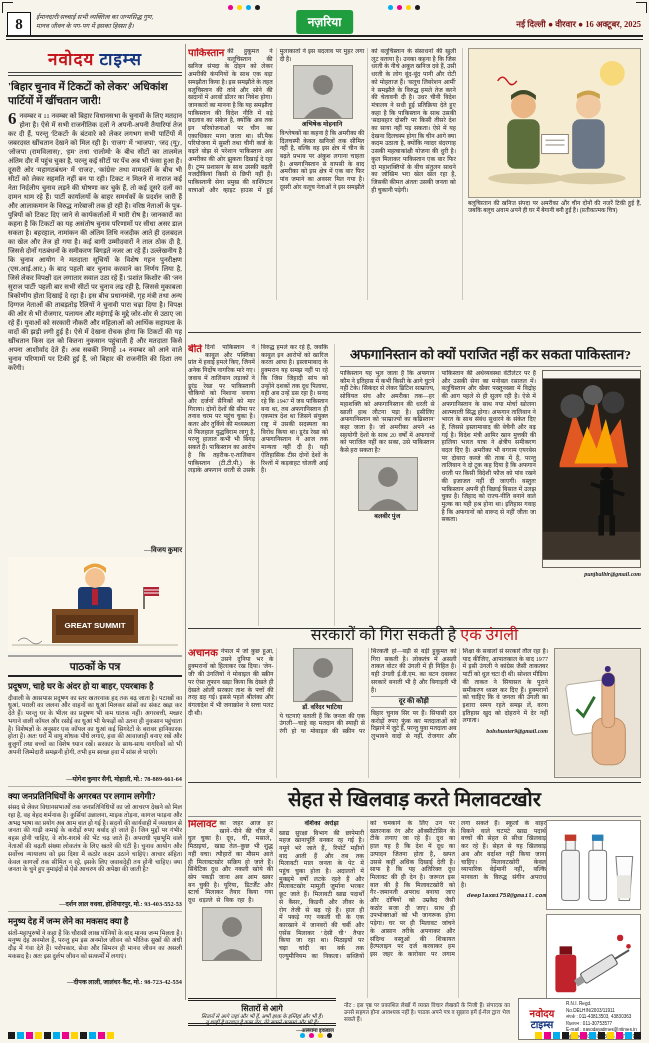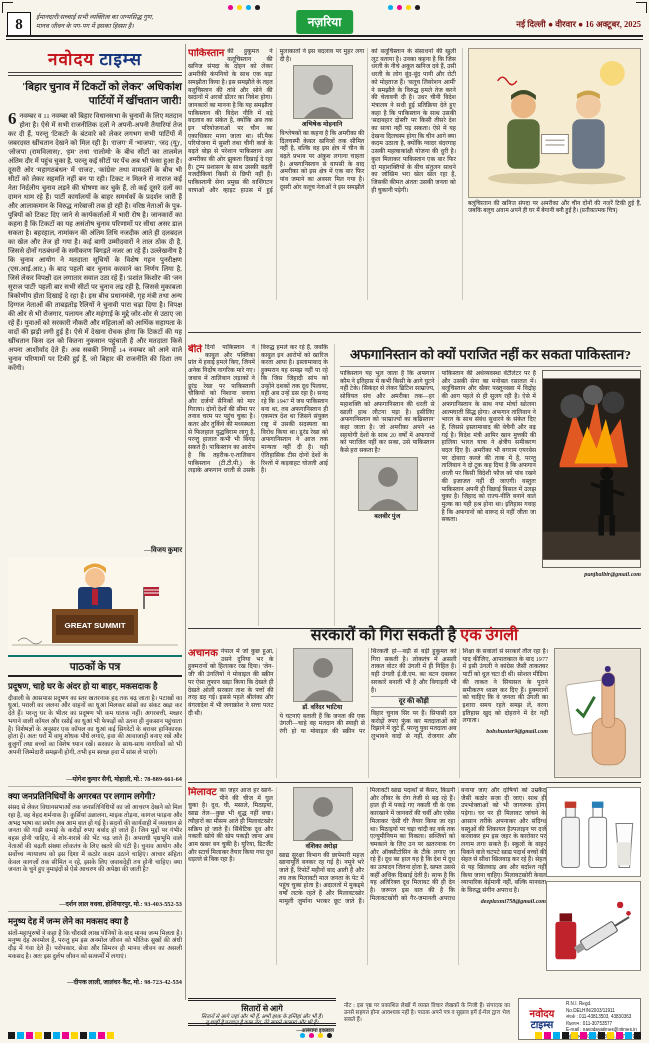--- a/index.html
+++ b/index.html
@@ -27,28 +27,28 @@
             font-family:"Liberation Sans","DejaVu Sans",sans-serif;}
   .dateline{right:8px;top:18px;font-size:8.5px;font-weight:bold;color:#7c1616;}
   .hrule1{left:6px;right:6px;top:35px;border-top:2px solid #232323;}
   .hrule2{left:6px;right:6px;top:39px;border-top:1px solid #232323;}
   
   .left-col{left:8px;top:44px;width:174px;height:972px;}
   .vdiv{left:185px;top:44px;height:956px;border-left:1px solid #9a958a;width:0;}
   .brand{text-align:center;padding:3px 0 1px;font-size:17px;font-weight:bold;letter-spacing:1px;}
   .brand .b-red{color:var(--accent-red);} .brand .b-blue{color:var(--brand-blue);}
   .brand-rule{border-top:1px solid #444;border-bottom:1px solid #444;height:2px;margin:1px 0 4px;}
-  .ed-headline{font-size:10.5px;font-weight:bold;line-height:13.5px;margin:2px 0 4px;text-align:right;}
+  .ed-headline{font-size:10.5px;font-weight:bold;line-height:13.5px;margin:2px 0 4px;text-align:left;}
   .ed-body{font-size:6.8px;line-height:9px;text-align:justify;height:432px;overflow:hidden;}
   .dropnum{float:left;font-size:17px;line-height:16px;font-weight:bold;padding:0 3px 0 0;}
   .dropword{float:left;font-size:10px;line-height:10px;font-weight:bold;color:var(--accent-red);padding:0 3px 0 0;}
   .ed-sig{text-align:right;font-weight:bold;font-size:7px;margin:2px 0 3px;}
   .cartoon1{height:95px;margin:2px 0;}
   .cartoon1 svg{width:100%;height:100%;display:block;}
-  .letters-header{margin-top:3px;border-top:2px solid #0f766e;border-bottom:2px solid #222;
+  .letters-header{margin-top:3px;border-top:2px solid #a3a3a3;border-bottom:2px solid #222;
             padding:2px 0;text-align:center;font-weight:bold;font-size:10.5px;}
   .letter{margin-top:4px;border-bottom:1px solid #b5b0a5;padding-bottom:3px;}
   .letter:last-child{border-bottom:none;}
   .letter-title{font-size:8.5px;font-weight:bold;line-height:10.5px;margin-bottom:2px;}
   .letter-body{font-size:6.2px;line-height:7.8px;text-align:justify;overflow:hidden;}
   .lb1{height:80px;} .lb2{height:96px;} .lb3{height:48px;}
   .letter-sig{text-align:right;font-size:6.3px;font-weight:bold;color:#222;}
   
   .main{left:188px;top:44px;width:453px;height:956px;}
   .sec{position:absolute;left:0;right:0;}
@@ -70,30 +70,30 @@
   .secB-left{width:140px;column-count:2;column-gap:6px;}
   .secB-right{flex:1;display:flex;flex-direction:column;border-left:1px solid #ccc7bb;padding-left:5px;}
   .secB-headline{font-size:13.5px;font-weight:bold;text-align:center;padding:1px 0 3px;border-bottom:1px solid #8d8d8d;margin-bottom:3px;}
   .secB-body{flex:1;display:flex;gap:6px;min-height:0;}
   .secB-text{width:196px;column-count:2;}
   .secB-imgcol{flex:1;display:flex;flex-direction:column;min-height:0;}
   .warimg{height:196px;border:1px solid #6b6257;}
   .warimg svg{width:100%;height:100%;display:block;}
   .email{display:block;text-align:right;font-style:italic;font-weight:bold;font-size:6px;margin-top:3px;}
   .secC{top:578px;height:160px;border-bottom:1.5px solid #3a3a3a;}
-  .secC-headline{text-align:center;font-size:16px;font-weight:bold;padding:1px 0 3px;}
+  .secC-headline{text-align:center;font-size:16px;font-weight:normal;padding:1px 0 3px;}
   .secC-headline .red{color:var(--accent-red);}
   .secC-content{display:flex;gap:6px;height:130px;}
   .secC-text{width:360px;column-count:4;column-gap:6px;}
   .secC-img{flex:1;border:1px solid #8f8a80;}
   .secC-img svg{width:100%;height:100%;display:block;}
   .crosshead{font-weight:bold;text-align:center;font-size:7px;margin:2px 0;border-top:1px solid #999;border-bottom:1px solid #999;padding:1px 0;}
   .secD{top:740px;height:212px;}
   .secD-headline{text-align:center;font-size:20px;font-weight:bold;padding:1px 0 4px;border-bottom:1px solid #8d8d8d;}
-  .secD-content{display:flex;height:178px;padding-top:3px;}
+  .secD-content{display:flex;height:178px;padding-top:3px;font-family:Liberation Mono, monospace;}
   .secD-text{width:358px;column-count:4;column-gap:6px;}
   .secD-imgcol{flex:1;display:flex;flex-direction:column;gap:4px;}
   .secD-imgcol .imgbox{flex:1;border:1px solid #8f8a80;background:#fff;}
   .secD-imgcol svg{width:100%;height:100%;display:block;}
   
   .stars{left:188px;top:998px;width:148px;height:28px;border-top:3px double #222;border-bottom:3px double #222;
          text-align:center;padding:1px 2px;box-sizing:border-box;}
   .stars-title{font-weight:bold;font-size:8px;}
   .stars-line{font-size:5.4px;line-height:6.4px;font-style:italic;}
   .stars-sig{font-size:5.4px;font-weight:bold;text-align:right;}
@@ -171,21 +171,21 @@
         <rect x="136" y="30" width="15" height="9" fill="#b22234"></rect>
         <line x1="136" y1="33" x2="151" y2="33" stroke="#fff" stroke-width="1"></line>
         <line x1="136" y1="36" x2="151" y2="36" stroke="#fff" stroke-width="1"></line>
         <path d="M10 84 q6 -6 12 0 q6 6 12 0" stroke="#8a8a8a" fill="none" stroke-width="1"></path>
       </svg>
     </div>
 
     <div class="letters-header">पाठकों के पत्र</div>
 
     <div class="letter">
-      <div class="letter-title">प्रदूषण, चाहे घर के अंदर हो या बाहर, मकसदाक है</div>
+      <div class="letter-title">प्रदूषण, चाहे घर के अंदर हो या बाहर, एयरबाक है</div>
       <div class="letter-body lb1">दीवाली के आसपास प्रदूषण का स्तर खतरनाक हद तक बढ़ जाता है। पटाखों का धुआं, पराली का जलना और वाहनों का धुआं मिलकर सांसों का संकट खड़ा कर देते हैं। परन्तु घर के भीतर का प्रदूषण भी कम घातक नहीं। अगरबत्ती, मच्छर भगाने वाली कॉयल और रसोई का धुआं भी फेफड़ों को उतना ही नुकसान पहुंचाता है। विशेषज्ञों के अनुसार एक कॉयल का धुआं कई सिगरेटों के बराबर हानिकारक होता है। अतः घरों में वायु शोधक पौधे लगाएं, हवा की आवाजाही बनाए रखें और बुजुर्गों तथा बच्चों का विशेष ध्यान रखें। सरकार के साथ-साथ नागरिकों को भी अपनी जिम्मेदारी समझनी होगी, तभी हम स्वच्छ हवा में सांस ले पाएंगे।</div>
       <div class="letter-sig">—योगेश कुमार सैनी, मोहाली, मो.: 78-889-661-64</div>
     </div>
     <div class="letter">
       <div class="letter-title">क्या जनप्रतिनिधियों के अगरबत पर लगाम लगेगी?</div>
       <div class="letter-body lb2">संसद से लेकर विधानसभाओं तक जनप्रतिनिधियों का जो आचरण देखने को मिल रहा है, वह बेहद शर्मनाक है। कुर्सियां उछालना, माइक तोड़ना, कागज फाड़ना और अभद्र भाषा का प्रयोग अब आम बात हो गई है। सदनों की कार्यवाही में व्यवधान से जनता की गाढ़ी कमाई के करोड़ों रुपए बर्बाद हो जाते हैं। जिन मुद्दों पर गंभीर बहस होनी चाहिए, वे शोर-शराबे की भेंट चढ़ जाते हैं। अपराधी पृष्ठभूमि वाले नेताओं की बढ़ती संख्या लोकतंत्र के लिए खतरे की घंटी है। चुनाव आयोग और सर्वोच्च न्यायालय को इस दिशा में कठोर कदम उठाने चाहिएं। आचार संहिता केवल कागजों तक सीमित न रहे, इसके लिए जवाबदेही तय होनी चाहिए। क्या जनता के चुने हुए नुमाइंदों से ऐसे आचरण की अपेक्षा की जाती है?</div>
       <div class="letter-sig">—दर्शन लाल वधवा, होशियारपुर, मो.: 93-403-552-53</div>
     </div>
     <div class="letter">
       <div class="letter-title">मनुष्य देह में जन्म लेने का मकसद क्या है</div>
@@ -312,20 +312,21 @@
             <rect x="38" y="70" width="34" height="48" rx="12" fill="#e6b48c" stroke="#b98d63"></rect>
             <rect x="48" y="24" width="13" height="56" rx="6" fill="#e6b48c" stroke="#b98d63"></rect>
             <rect x="48" y="24" width="13" height="14" rx="6" fill="#3b2a7a"></rect>
             <circle cx="54" cy="20" r="3" fill="#3b2a7a"></circle>
           </svg>
         </div>
       </div>
     </div>
 
     <div class="sec secD">
+      <div class="secD-headline">सेहत से खिलवाड़ करते मिलावटखोर</div>
       <div class="secD-content">
         <div class="coltext secD-text">
           <span class="dropword">मिलावट</span>
           <span>का जहर आज हर खाने-पीने की चीज में घुल चुका है। दूध, घी, मसाले, मिठाइयां, खाद्य तेल—कुछ भी शुद्ध नहीं बचा। त्यौहारों का मौसम आते ही मिलावटखोर सक्रिय हो जाते हैं। सिंथैटिक दूध और नकली खोये की खेप पकड़ी जाना अब आम खबर बन चुकी है। यूरिया, डिटर्जैंट और स्टार्च मिलाकर तैयार किया गया दूध धड़ल्ले से बिक रहा है।</span>
           <div class="authorbox">
             <svg viewBox="0 0 58 52">
               <rect width="58" height="52" fill="#cfcdc8"></rect>
                 <circle cx="29" cy="19" r="10" fill="#84817c"></circle>
               <path d="M10 52 Q29 30 48 52 Z" fill="#84817c"></path>
             </svg>

